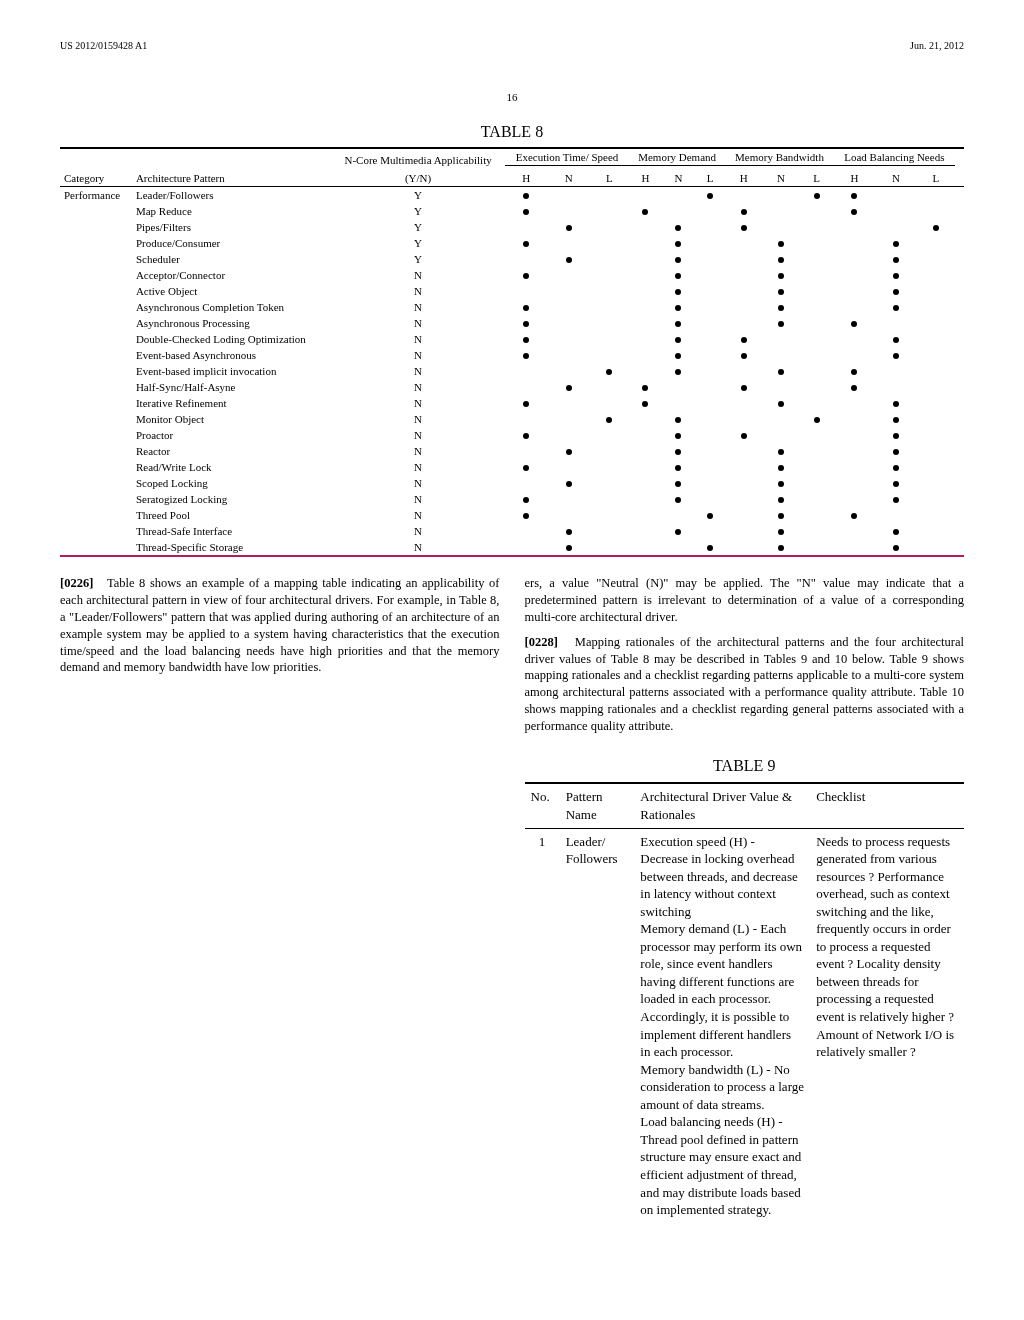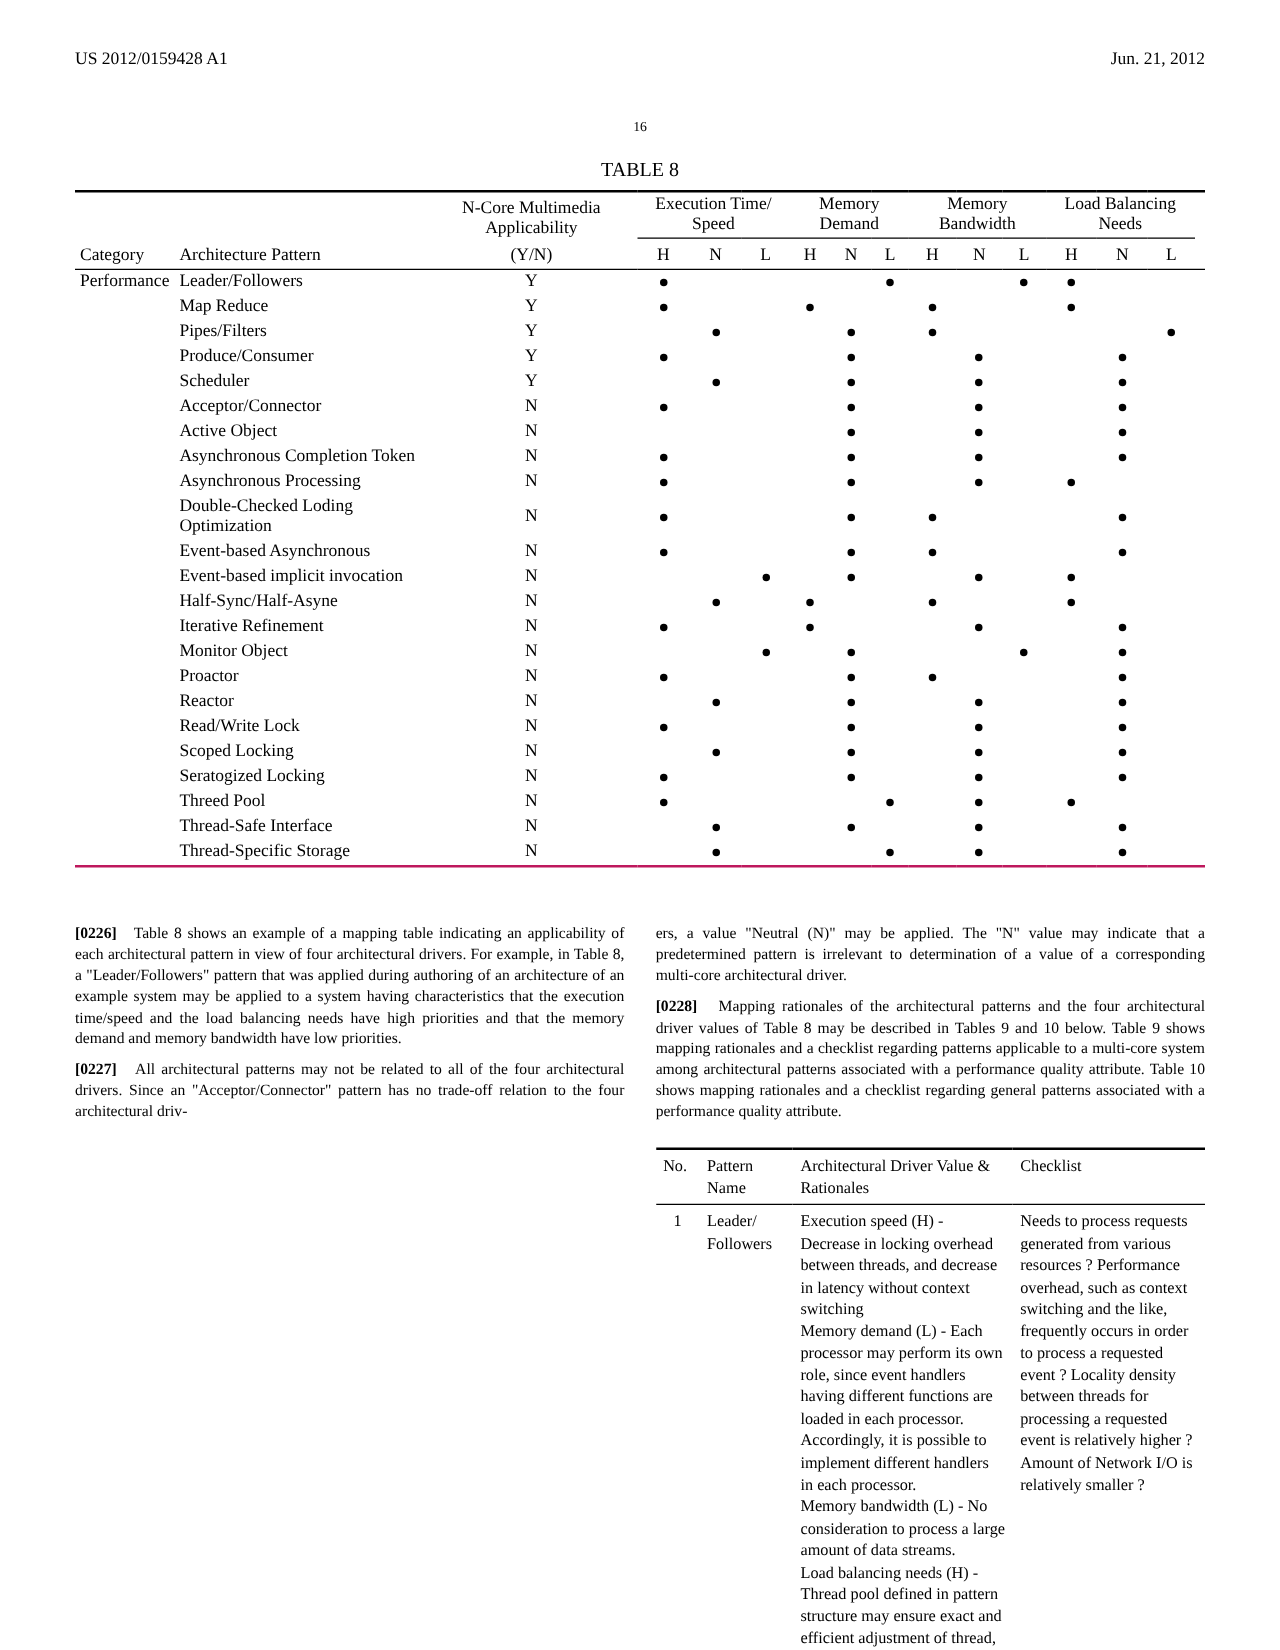--- a/index.html
+++ b/index.html
@@ -8,38 +8,38 @@
     background: #fff;
     color: #000;
     width: 1024px;
     margin: 0 auto;
     padding: 40px 60px 60px 60px;
     font-size: 13px;
   }
   .header-row {
     display: flex;
     justify-content: space-between;
-    font-size: 14px;
+    font-size: 10px;
     margin-bottom: 40px;
   }
   .page-number {
     text-align: center;
     font-size: 11px;
     margin-bottom: 20px;
   }
   .table-caption {
     text-align: center;
     font-size: 16px;
     margin-bottom: 6px;
   }
   .tbl8 {
     width: 100%;
     border-collapse: collapse;
-    font-size: 14px;
-    margin-bottom: 44px;
+    font-size: 11px;
+    margin-bottom: 18px;
   }
   .tbl8 thead tr:first-child th,
   .tbl8 tbody tr:last-child td {
     
   }
   .tbl8 th, .tbl8 td {
     padding: 2px 4px;
     text-align: center;
     vertical-align: middle;
     font-weight: normal;
@@ -531,33 +531,31 @@
         <td></td>
       </tr>
     </tbody>
 </table>
 
 <div class="two-col">
   <div class="col">
     <div class="para">
       <span class="para-num">[0226]</span>&nbsp;&nbsp;&nbsp;<span>Table 8 shows an example of a mapping table indicating an applicability of each architectural pattern in view of four architectural drivers. For example, in Table 8, a "Leader/Followers" pattern that was applied during authoring of an architecture of an example system may be applied to a system having characteristics that the execution time/speed and the load balancing needs have high priorities and that the memory demand and memory bandwidth have low priorities.</span>
     </div>
-    <div class="para">
-      <span class="para-num">[0227]</span>&nbsp;&nbsp;&nbsp;<span>All architectural patterns may not be related to all of the four architectural drivers. Since an "Acceptor/Connector" pattern has no trade-off relation to the four architectural driv-</span>
-    </div>
   </div>
   <div class="col">
     <div class="para">
       <span>ers, a value "Neutral (N)" may be applied. The "N" value may indicate that a predetermined pattern is irrelevant to determination of a value of a corresponding multi-core architectural driver.</span>
     </div>
     <div class="para">
       <span class="para-num">[0228]</span>&nbsp;&nbsp;&nbsp;<span>Mapping rationales of the architectural patterns and the four architectural driver values of Table 8 may be described in Tables 9 and 10 below. Table 9 shows mapping rationales and a checklist regarding patterns applicable to a multi-core system among architectural patterns associated with a performance quality attribute. Table 10 shows mapping rationales and a checklist regarding general patterns associated with a performance quality attribute.</span>
     </div>
 
     <div class="tbl9-wrap">
+      <div class="table-caption">TABLE 9</div>
       <table class="tbl9">
         <thead>
           <tr class="rule-top">
             <th style="width:8%">No.</th>
             <th style="width:17%">Pattern Name</th>
             <th style="width:40%">Architectural Driver Value &amp; Rationales</th>
             <th style="width:35%">Checklist</th>
           </tr>
         </thead>
         <tbody>

